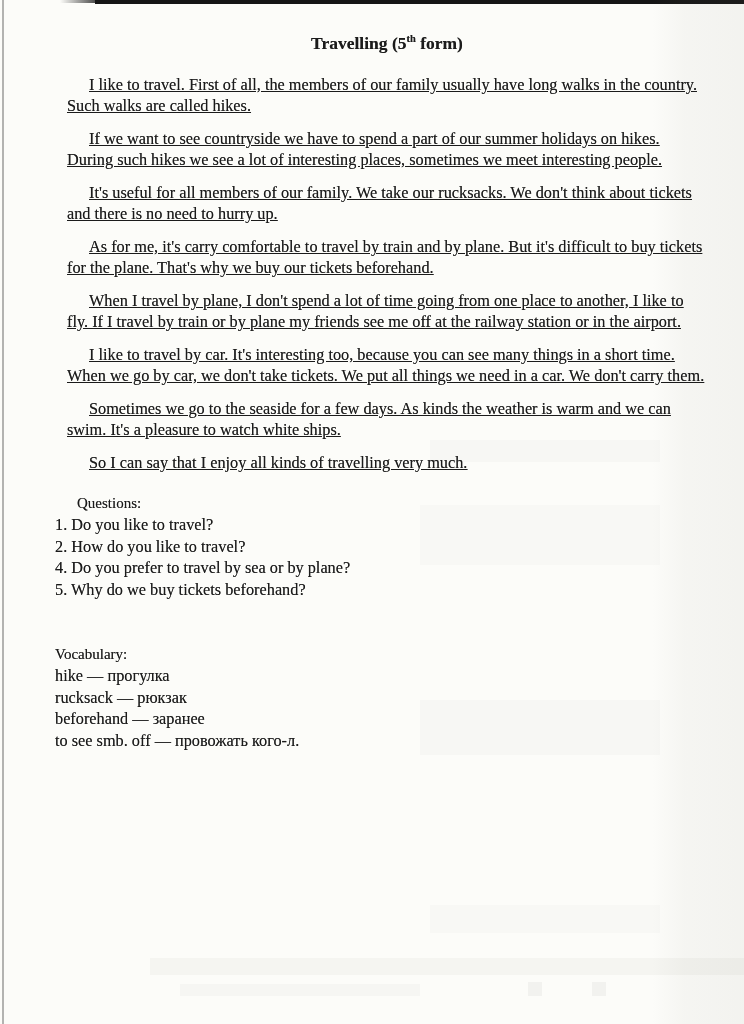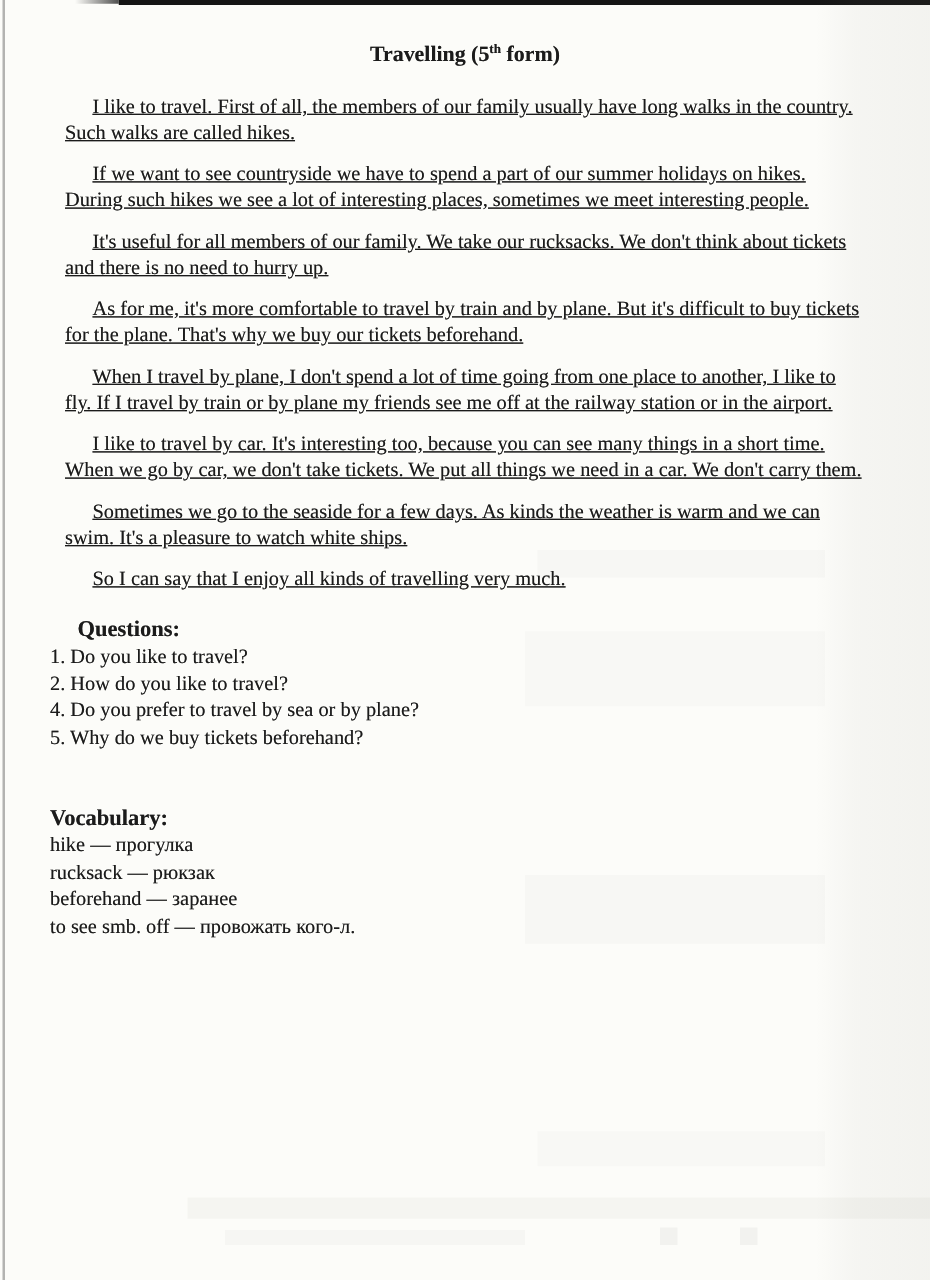--- a/index.html
+++ b/index.html
@@ -48,21 +48,21 @@
   .bleed-2 { left: 420px; top: 505px;  width: 240px; height: 60px; background: rgba(90,90,80,0.022); }
   .bleed-3 { left: 420px; top: 700px;  width: 240px; height: 55px; background: rgba(90,90,80,0.028); }
   .bleed-4 { left: 430px; top: 905px;  width: 230px; height: 28px; background: rgba(90,90,80,0.025); }
   .bleed-5 { left: 150px; top: 958px;  width: 594px; height: 17px; background: rgba(90,90,80,0.045); }
   .bleed-6 { left: 180px; top: 984px;  width: 240px; height: 12px; background: rgba(90,90,80,0.035); }
   .bleed-7 { left: 528px; top: 982px;  width: 14px;  height: 14px; background: rgba(90,90,80,0.06); }
   .bleed-8 { left: 592px; top: 982px;  width: 14px;  height: 14px; background: rgba(90,90,80,0.06); }
 
   .content {
     position: absolute;
-    left: 40px;
+    left: 55px;
     top: 32px;
     width: 664px;
     text-shadow: 0 0 0.4px rgba(0,0,0,0.55);
   }
   .doc-title {
     margin: 0 0 20px 0;
     text-align: center;
     font-size: 17.5px;
     font-weight: bold;
     line-height: 22px;
@@ -74,23 +74,23 @@
   .body-par {
     margin: 12px;
     font-size: 16.3px;
     line-height: 21px;
     text-indent: 22px;
     text-align: left;
     text-decoration: underline;
   }
   .questions-section { margin-top: 20px; }
   .section-heading {
-    font-size: 18px;
+    font-size: 15px;
     line-height: 21px;
-    font-weight: bold;
+    font-weight: normal;
   }
   .indented { text-indent: 22px; }
   .question-item, .vocab-item {
     font-size: 16.3px;
     line-height: 21.5px;
   }
   .vocab-section { margin-top: 44px; }
 </style>
 </head>
 <body>
@@ -111,21 +111,21 @@
   <div class="artifact bleed-7"></div>
   <div class="artifact bleed-8"></div>
 
   <div class="content">
 
     <h1 class="doc-title"><span>Travelling (5</span><sup>th</sup><span> form)</span></h1>
 
     <p class="body-par">I like to travel. First of all, the members of our family usually have long walks in the country. Such walks are called hikes.</p>
     <p class="body-par">If we want to see countryside we have to spend a part of our summer holidays on hikes. During such hikes we see a lot of interesting places, sometimes we meet interesting people.</p>
     <p class="body-par">It's useful for all members of our family. We take our rucksacks. We don't think about tickets and there is no need to hurry up.</p>
-    <p class="body-par">As for me, it's more comfortable to travel by train and by plane. But it's difficult to buy tickets for the plane. That's why we buy our tickets beforehand.</p>
+    <p class="body-par">As for me, it's carry comfortable to travel by train and by plane. But it's difficult to buy tickets for the plane. That's why we buy our tickets beforehand.</p>
     <p class="body-par">When I travel by plane, I don't spend a lot of time going from one place to another, I like to fly. If I travel by train or by plane my friends see me off at the railway station or in the airport.</p>
     <p class="body-par">I like to travel by car. It's interesting too, because you can see many things in a short time. When we go by car, we don't take tickets. We put all things we need in a car. We don't carry them.</p>
     <p class="body-par">Sometimes we go to the seaside for a few days. As kinds the weather is warm and we can swim. It's a pleasure to watch white ships.</p>
     <p class="body-par">So I can say that I enjoy all kinds of travelling very much.</p>
 
     <div class="questions-section">
       <div class="section-heading indented">Questions:</div>
       <div class="question-item">1. Do you like to travel?</div>
       <div class="question-item">2. How do you like to travel?</div>
       <div class="question-item">4. Do you prefer to travel by sea or by plane?</div>

